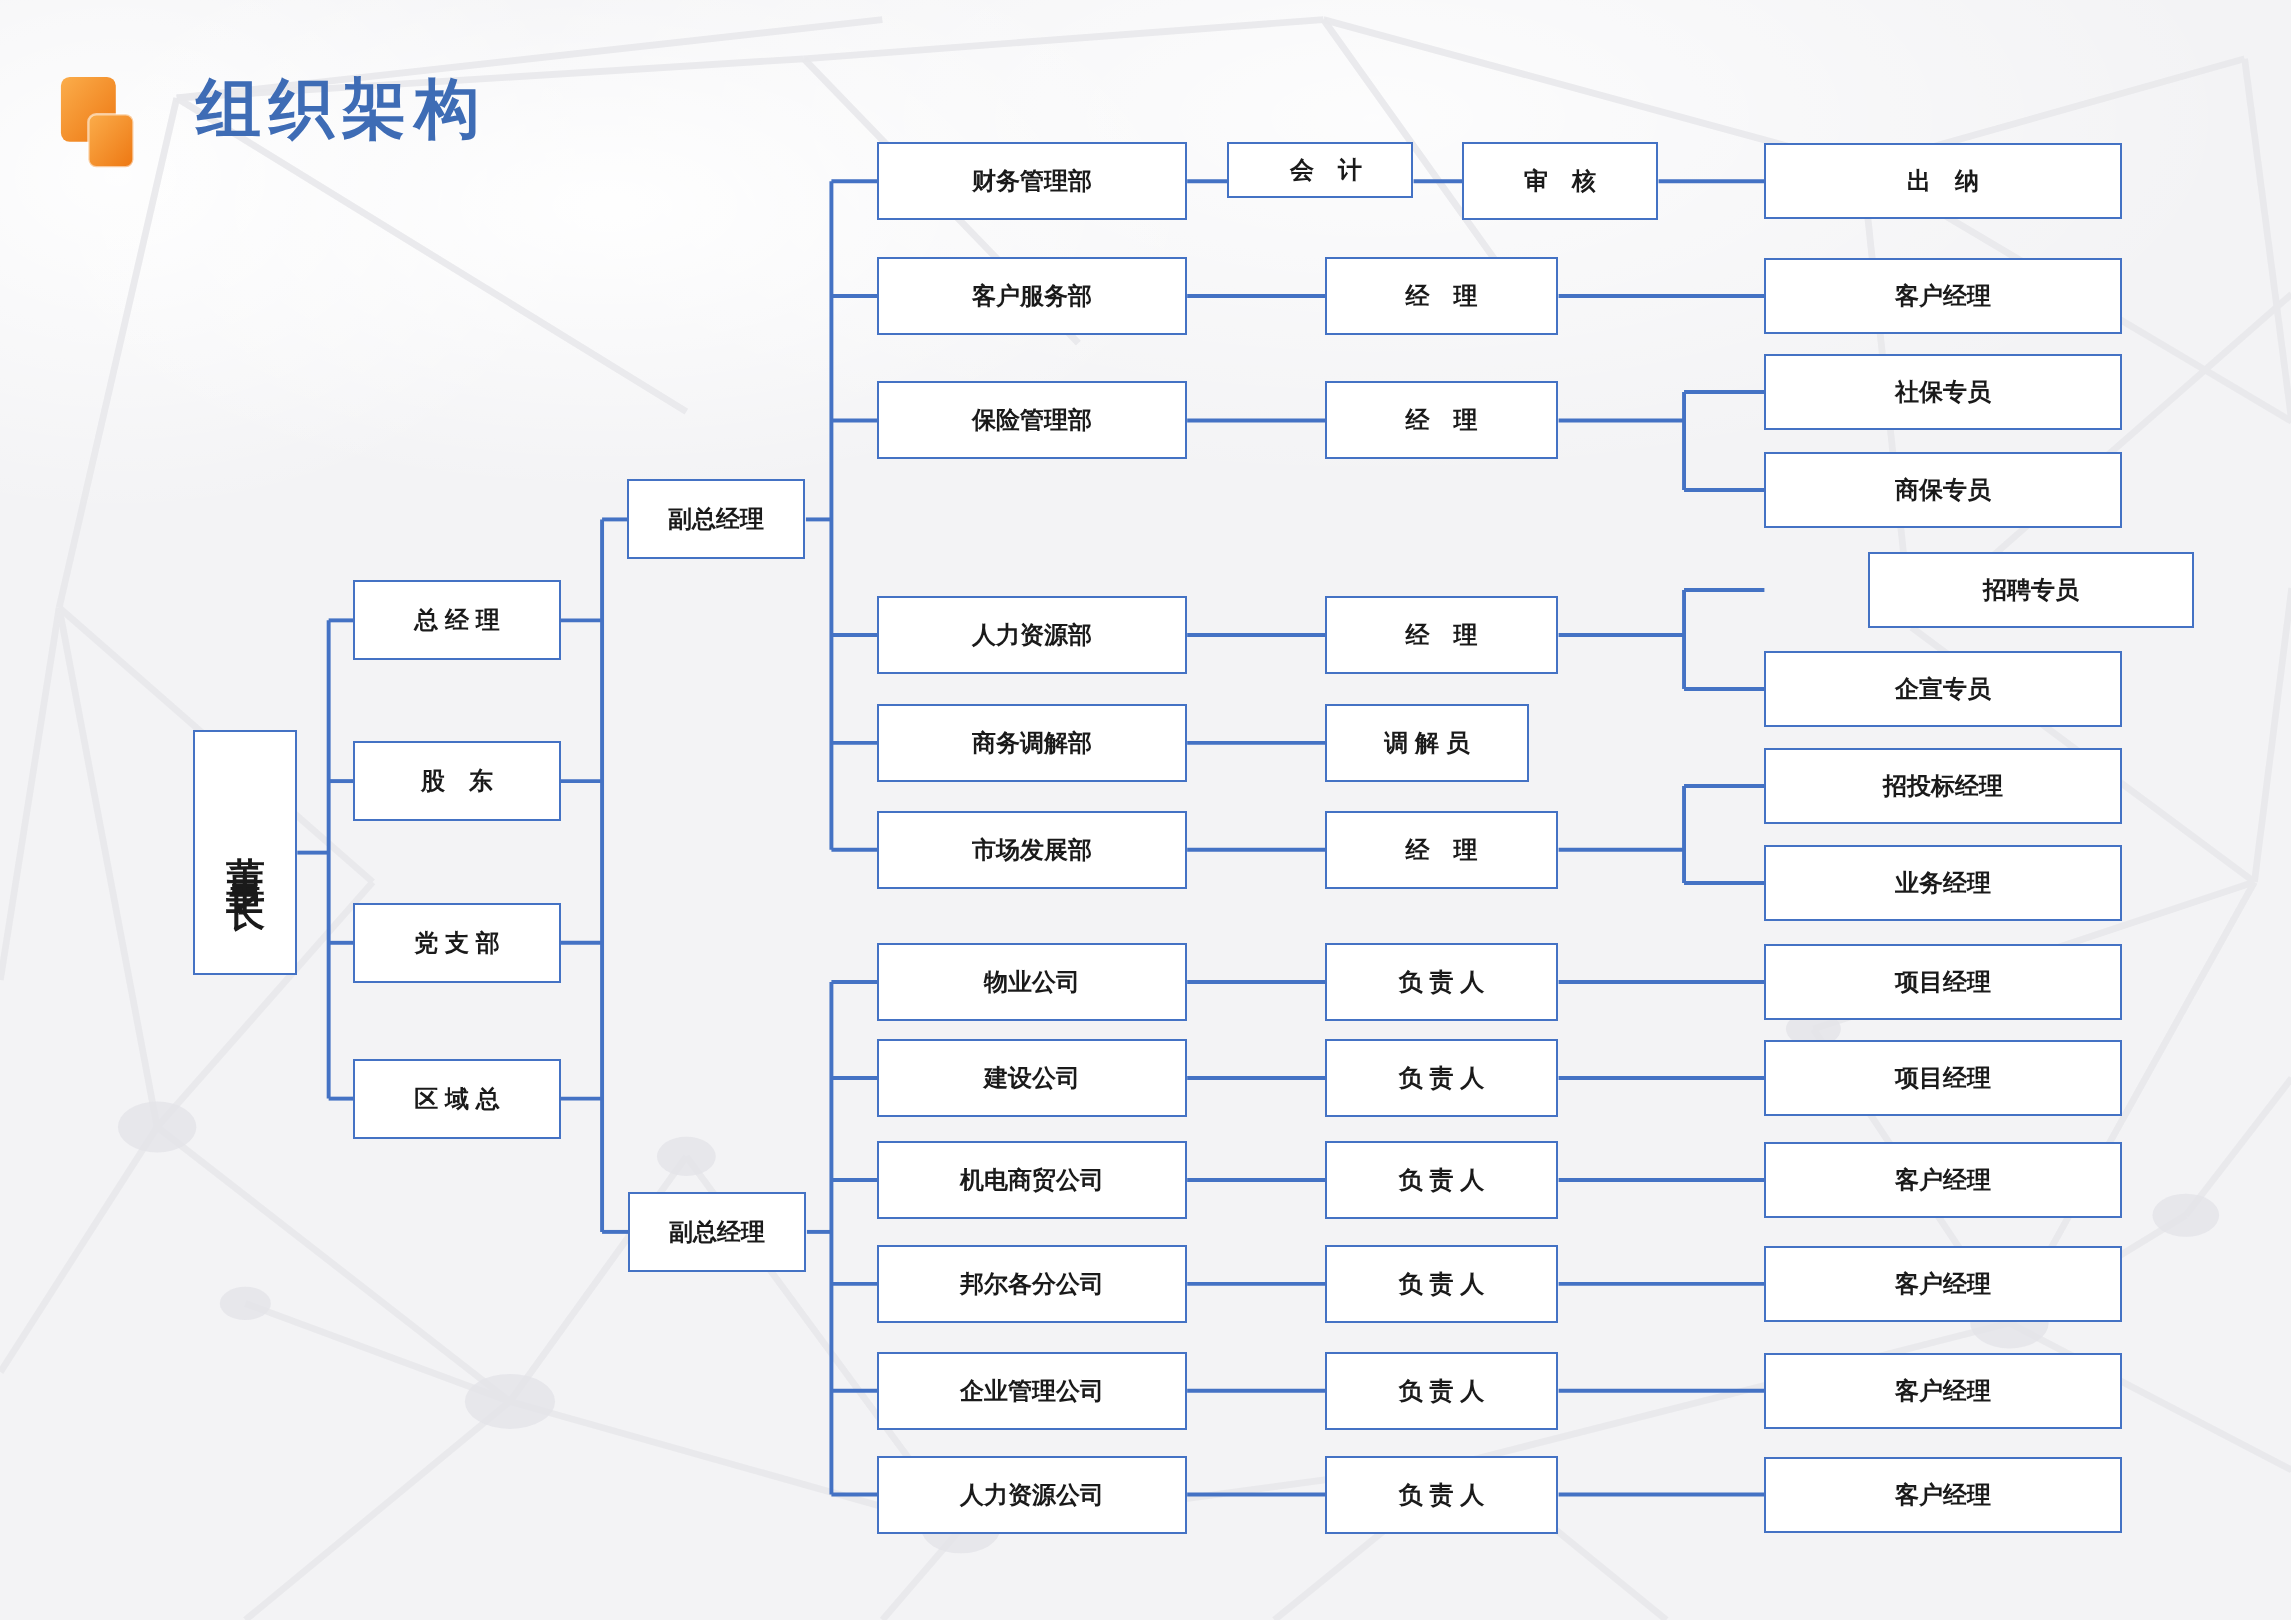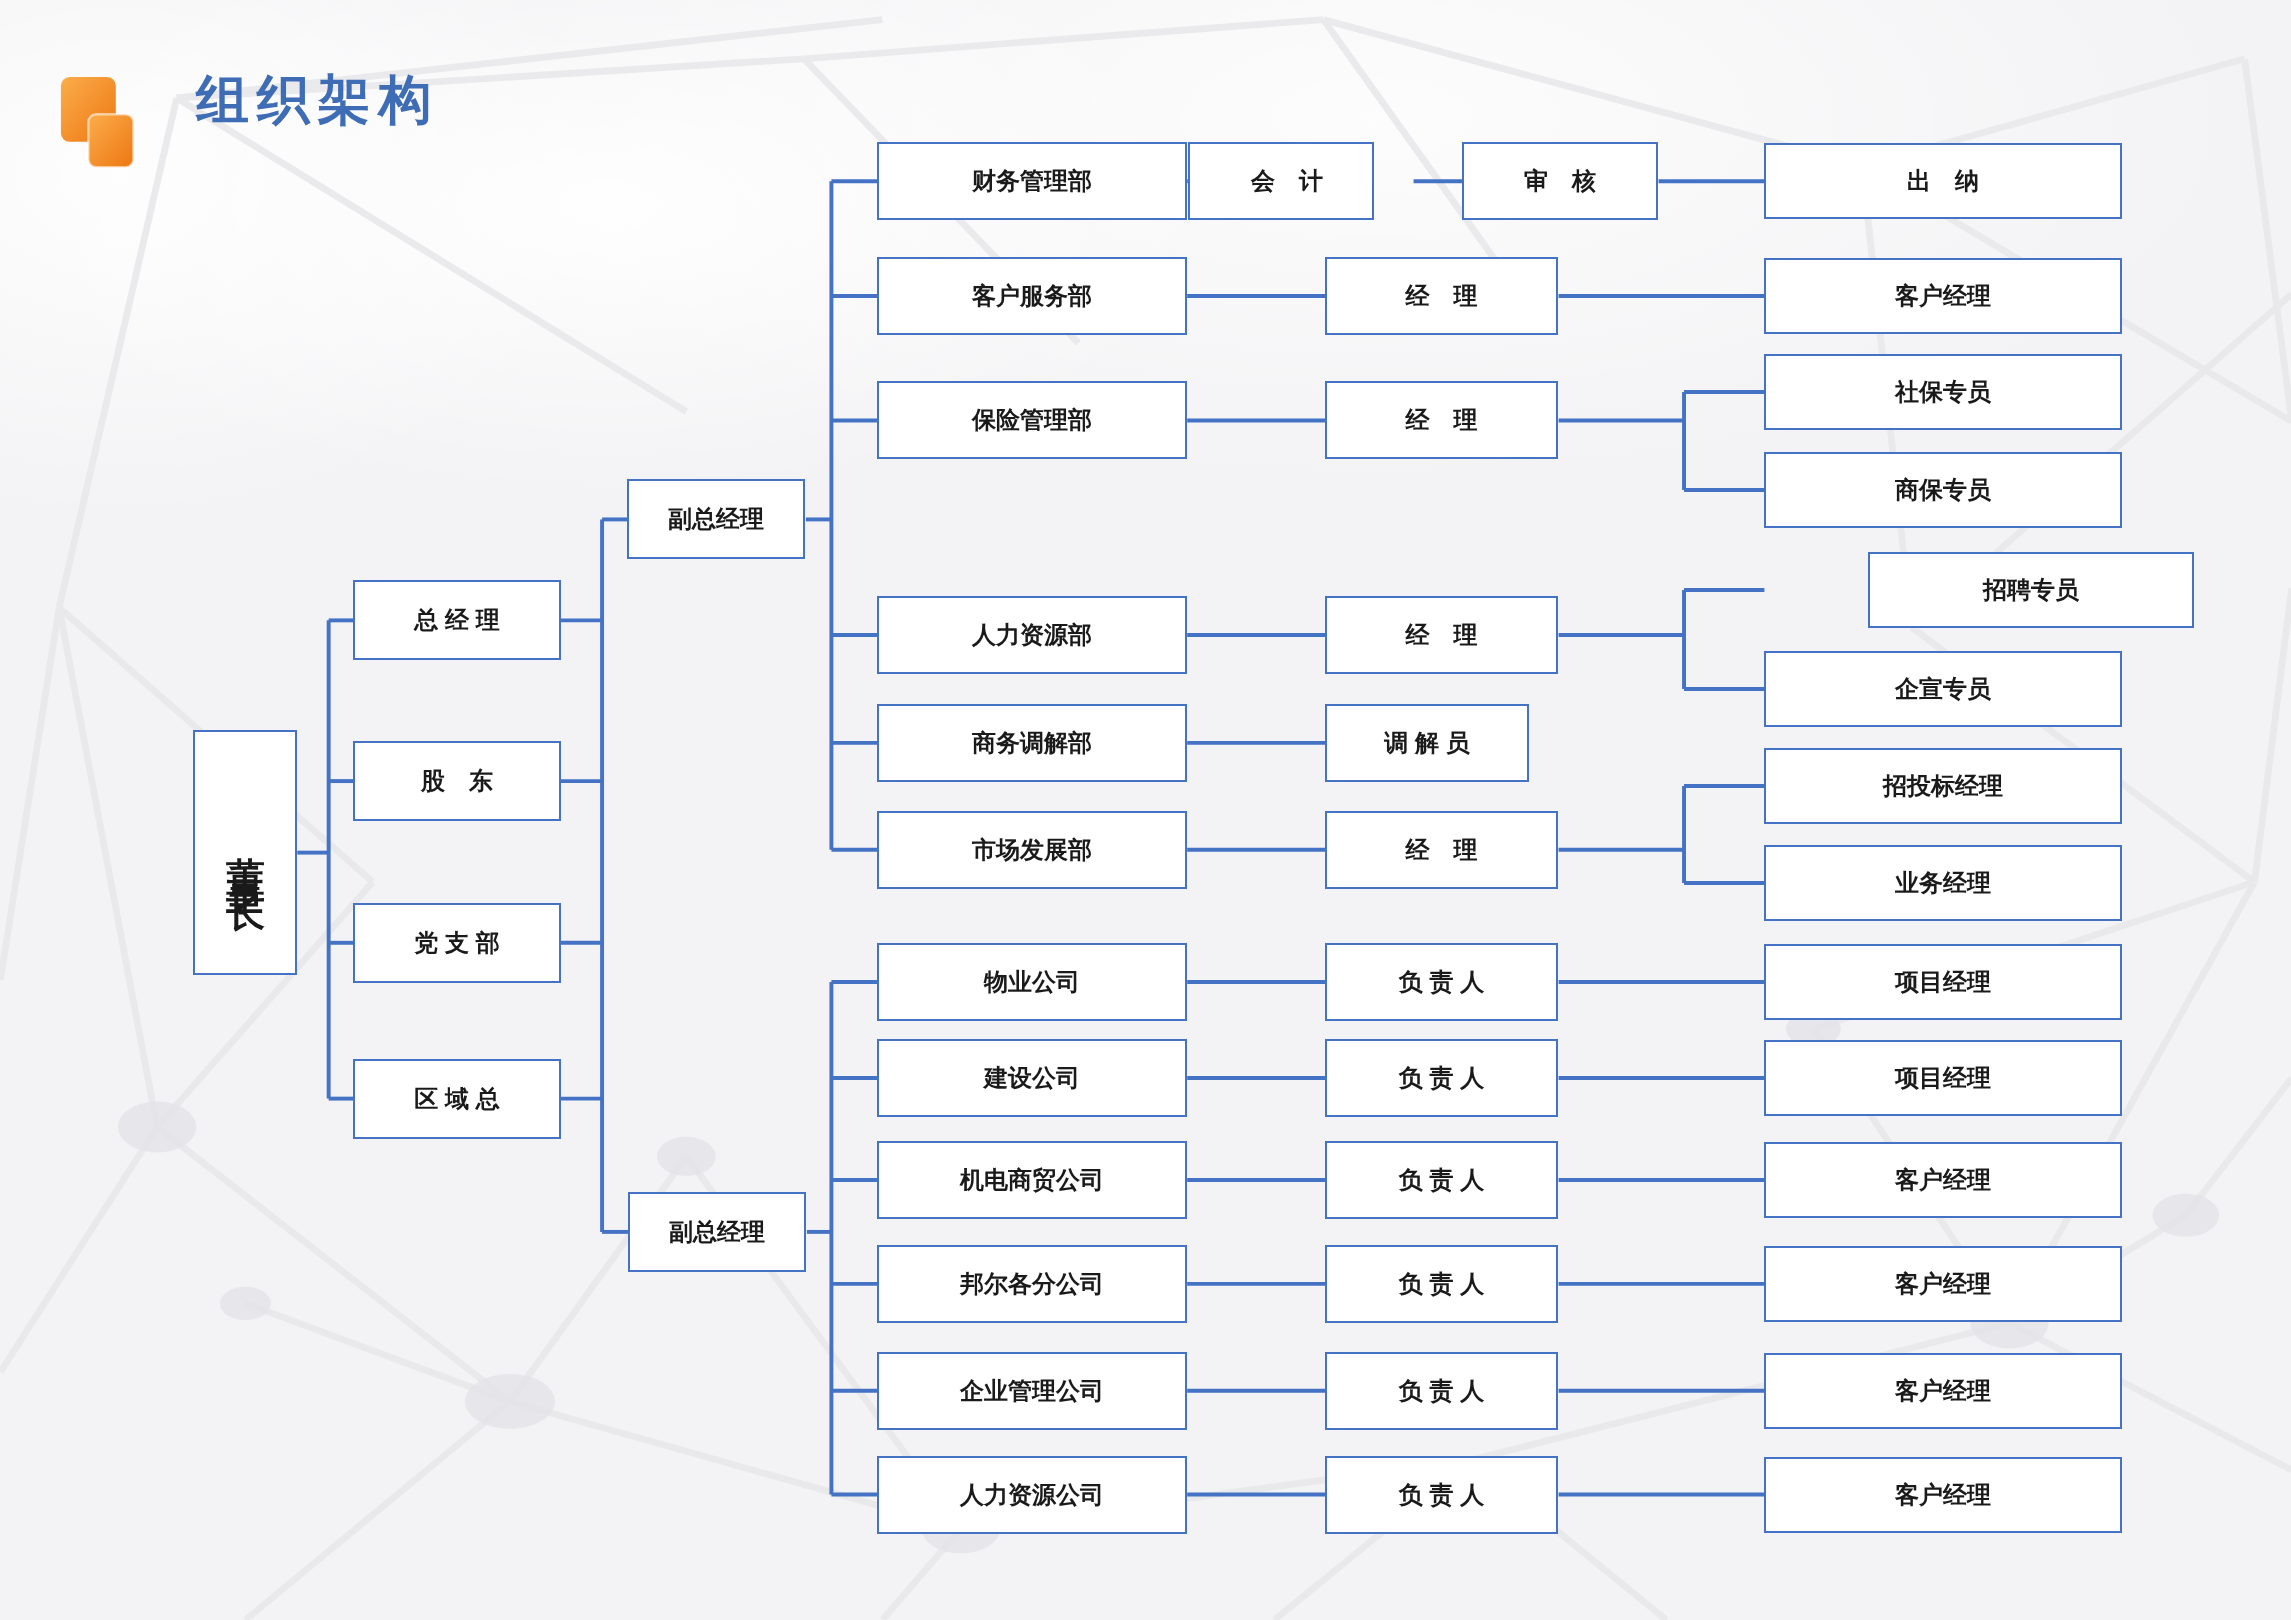--- a/index.html
+++ b/index.html
@@ -22,21 +22,21 @@
     border:2.9px solid var(--line,#4472C4);
     display:flex;align-items:center;justify-content:center;
     font-size:24px;font-weight:bold;color:var(--text,#1a1a1a);
     white-space:pre;line-height:1.1;
   }
   .box.vert{
     writing-mode:vertical-rl;letter-spacing:.45em;font-size:39px;
   }
   .title{
     position:absolute;left:196px;top:65px;
-    font-size:53px;font-weight:bold;color:var(--title,#3E6CB5);
+    font-size:65px;font-weight:bold;color:var(--title,#3E6CB5);
     letter-spacing:7.8px;white-space:nowrap;
   }
   .logo{position:absolute;left:57px;top:69px;}
   .logo .s1{stop-color:var(--icon_a,#FBAD4B);}
   .logo .s2{stop-color:var(--icon_b,#ED7712);}
 </style>
 </head>
 <body>
 
 <div class="stage">
@@ -193,21 +193,21 @@
   <div class="box" style="left:877px;top:596px;width:310px;height:78px;">人力资源部</div>
   <div class="box" style="left:877px;top:704px;width:310px;height:78px;">商务调解部</div>
   <div class="box" style="left:877px;top:811px;width:310px;height:78px;">市场发展部</div>
   <div class="box" style="left:877px;top:943px;width:310px;height:78px;text-align:center;">物业公司</div>
   <div class="box" style="left:877px;top:1039px;width:310px;height:78px;">建设公司</div>
   <div class="box" style="left:877px;top:1141px;width:310px;height:78px;">机电商贸公司</div>
   <div class="box" style="left:877px;top:1245px;width:310px;height:78px;">邦尔各分公司</div>
   <div class="box" style="left:877px;top:1352px;width:310px;height:78px;">企业管理公司</div>
   <div class="box" style="left:877px;top:1456px;width:310px;height:78px;">人力资源公司</div>
 
-  <div class="box" style="left:1188px;top:142px;width:186px;height:78px;padding-left:12px;">会　计</div>
+  <div class="box" style="left:1227px;top:142px;width:186px;height:56px;padding-left:12px;">会　计</div>
   <div class="box" style="left:1462px;top:142px;width:196px;height:78px;">审　核</div>
   <div class="box" style="left:1325px;top:257px;width:233px;height:78px;">经　理</div>
   <div class="box" style="left:1325px;top:381px;width:233px;height:78px;">经　理</div>
   <div class="box" style="left:1325px;top:596px;width:233px;height:78px;">经　理</div>
   <div class="box" style="left:1325px;top:704px;width:204px;height:78px;">调 解 员</div>
   <div class="box" style="left:1325px;top:811px;width:233px;height:78px;">经　理</div>
   <div class="box" style="left:1325px;top:943px;width:233px;height:78px;">负 责 人</div>
   <div class="box" style="left:1325px;top:1039px;width:233px;height:78px;">负 责 人</div>
   <div class="box" style="left:1325px;top:1141px;width:233px;height:78px;">负 责 人</div>
   <div class="box" style="left:1325px;top:1245px;width:233px;height:78px;">负 责 人</div>

